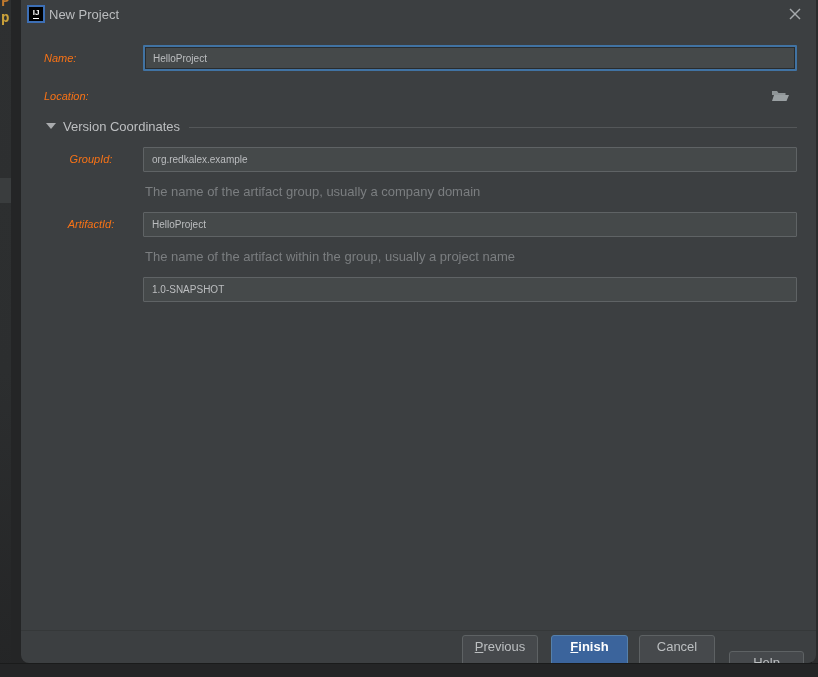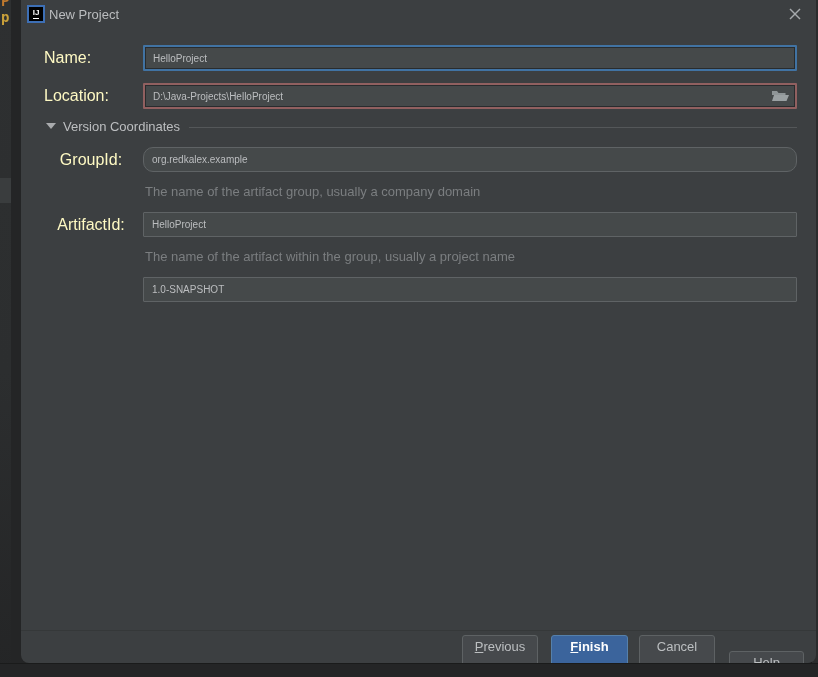--- a/index.html
+++ b/index.html
@@ -39,21 +39,21 @@
     display:flex;align-items:center;justify-content:center;
   }
   .app-icon span{
     color:#fff;font-size:8px;font-weight:bold;line-height:8px;
     border-bottom:1px solid #fff;padding-bottom:1px;letter-spacing:0;
   }
   .win-title{position:absolute;left:28px;top:0;height:30px;line-height:30px;color:#bbbdbf;font-size:13px;}
   .close-btn{position:absolute;left:765px;top:5px;width:18px;height:18px;cursor:pointer;display:flex;align-items:center;justify-content:center;}
 
   
-  .lbl{position:absolute;color:#fef9c3;font-size:16px;}
+  .lbl{position:absolute;color:#f97316;font-size:11px;font-style:italic;}
   .lbl-left{left:23px;}
   .lbl-right{left:23px;width:94px;text-align:center;}
   .field{
     position:absolute;left:122px;width:654px;box-sizing:border-box;
     background:#45494a;color:#bcbec0;font-size:10px;
     font-family:"Liberation Sans",sans-serif;
     padding:0 8px;outline:none;border-radius:1px;
   }
   .field.focused{height:26px;border:2px solid #4173a3;box-shadow:inset 0 0 0 1px #292c2e;}
   .field.warn{height:26px;border:2px solid #916060;box-shadow:inset 0 0 0 1px #292c2e;padding-right:30px;}
@@ -112,34 +112,33 @@
         <line x1="1" y1="1" x2="11" y2="11" stroke="#a6aaad" stroke-width="1.4"></line>
         <line x1="11" y1="1" x2="1" y2="11" stroke="#a6aaad" stroke-width="1.4"></line>
       </svg>
     </div>
   </div>
 
   <div class="lbl lbl-left" style="top:45px;line-height:26px;">Name:</div>
   <input class="field focused" style="top: 45px;" type="text" value="HelloProject">
 
   <div class="lbl lbl-left" style="top:83px;line-height:26px;">Location:</div>
-  <input class="field warn" style="top: 83px;" type="text" value="D:\Java-Projects\HelloProject">
   <div class="browse">
     <svg width="20" height="15" viewBox="0 0 20 15">
       <path d="M1 3 h5 l1.5 2 h7 v2 h-13.5 z" fill="#8f9597"></path>
       <path d="M3 7 h15 l-2.5 6 h-14.5 z" fill="#9aa0a2"></path>
     </svg>
   </div>
 
   <div class="tri"></div>
   <div class="section-title">Version Coordinates</div>
   <div class="section-rule"></div>
 
   <div class="lbl lbl-right" style="top:147px;line-height:25px;">GroupId:</div>
-  <input class="field plain" style="top: 147px; border-radius: 10px;" type="text" value="org.redkalex.example">
+  <input class="field plain" style="top: 147px;" type="text" value="org.redkalex.example">
   <div class="hint" style="top:184px;">The name of the artifact group, usually a company domain</div>
 
   <div class="lbl lbl-right" style="top:212px;line-height:25px;">ArtifactId:</div>
   <input class="field plain" style="top: 212px;" type="text" value="HelloProject">
   <div class="hint" style="top:249px;">The name of the artifact within the group, usually a project name</div>
 
   <input class="field plain" style="top: 277px;" type="text" value="1.0-SNAPSHOT">
 
   <div class="btnbar">
     <div class="btn btn-previous">

